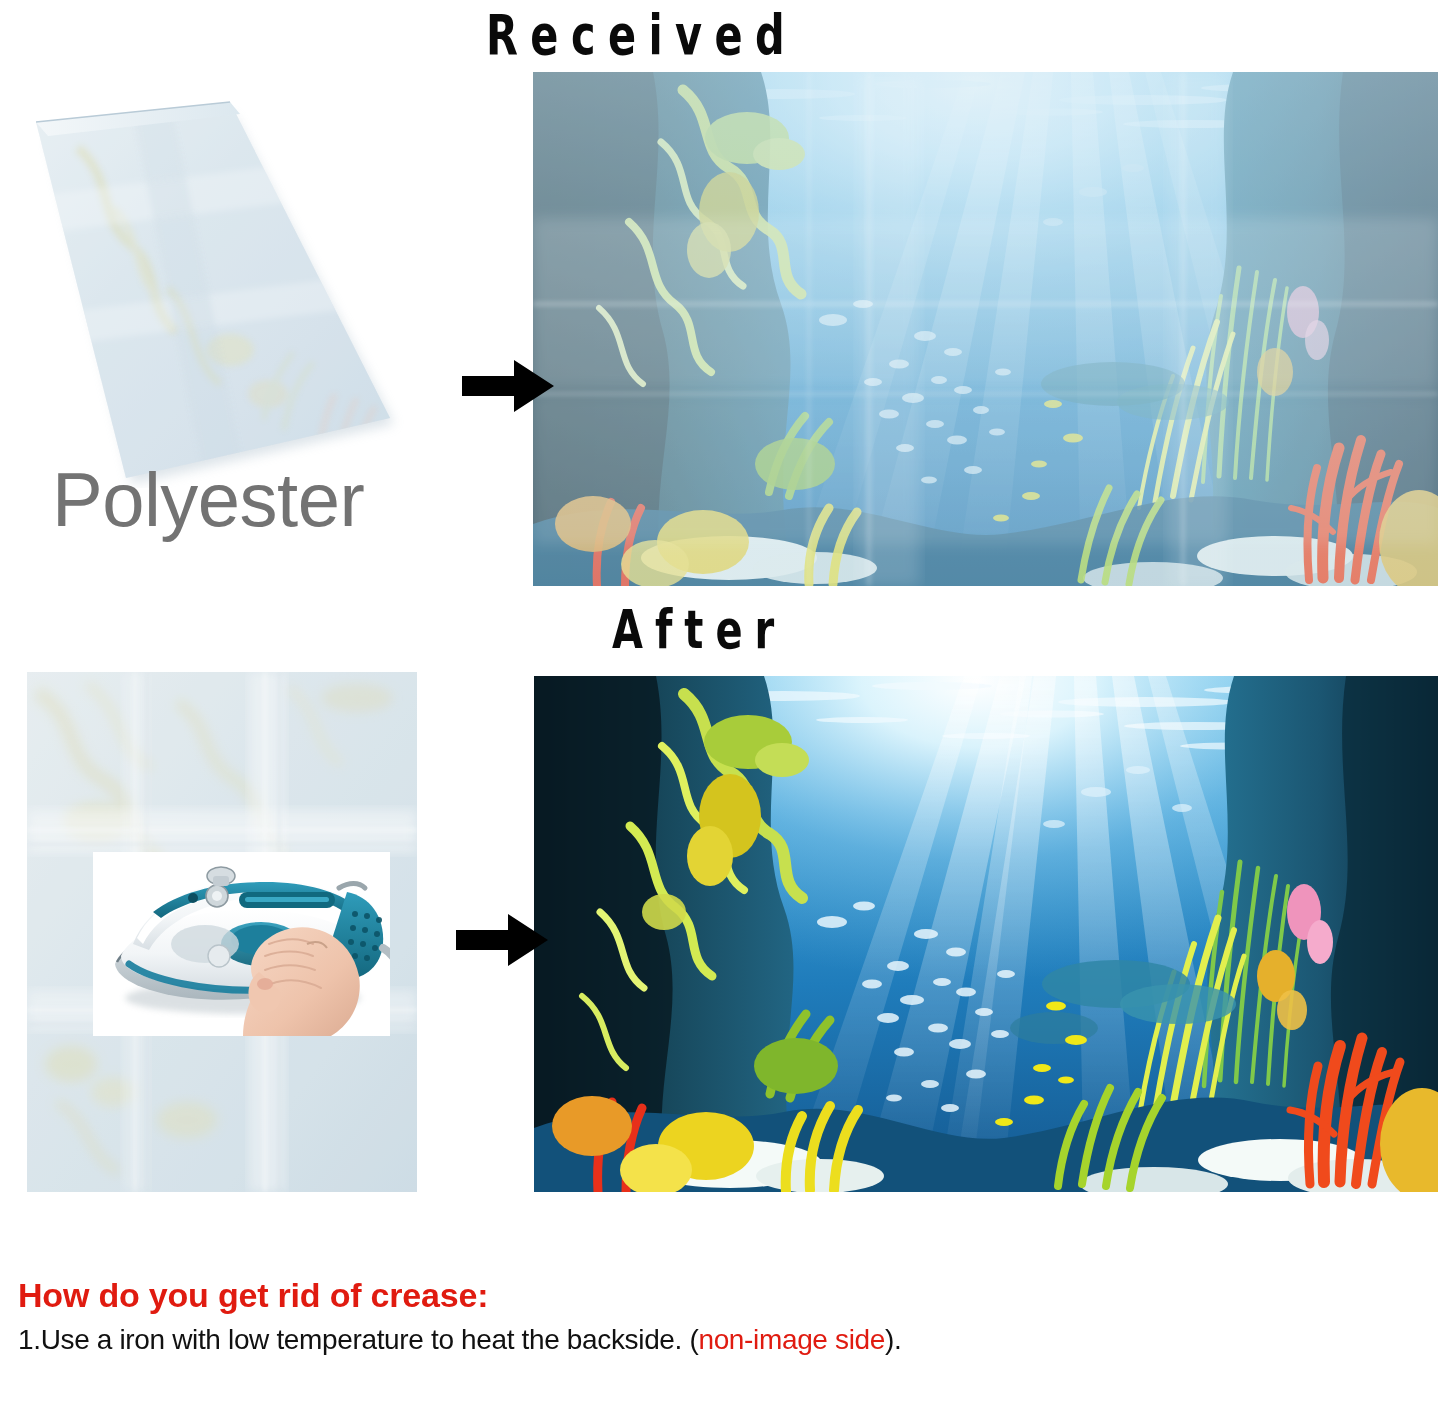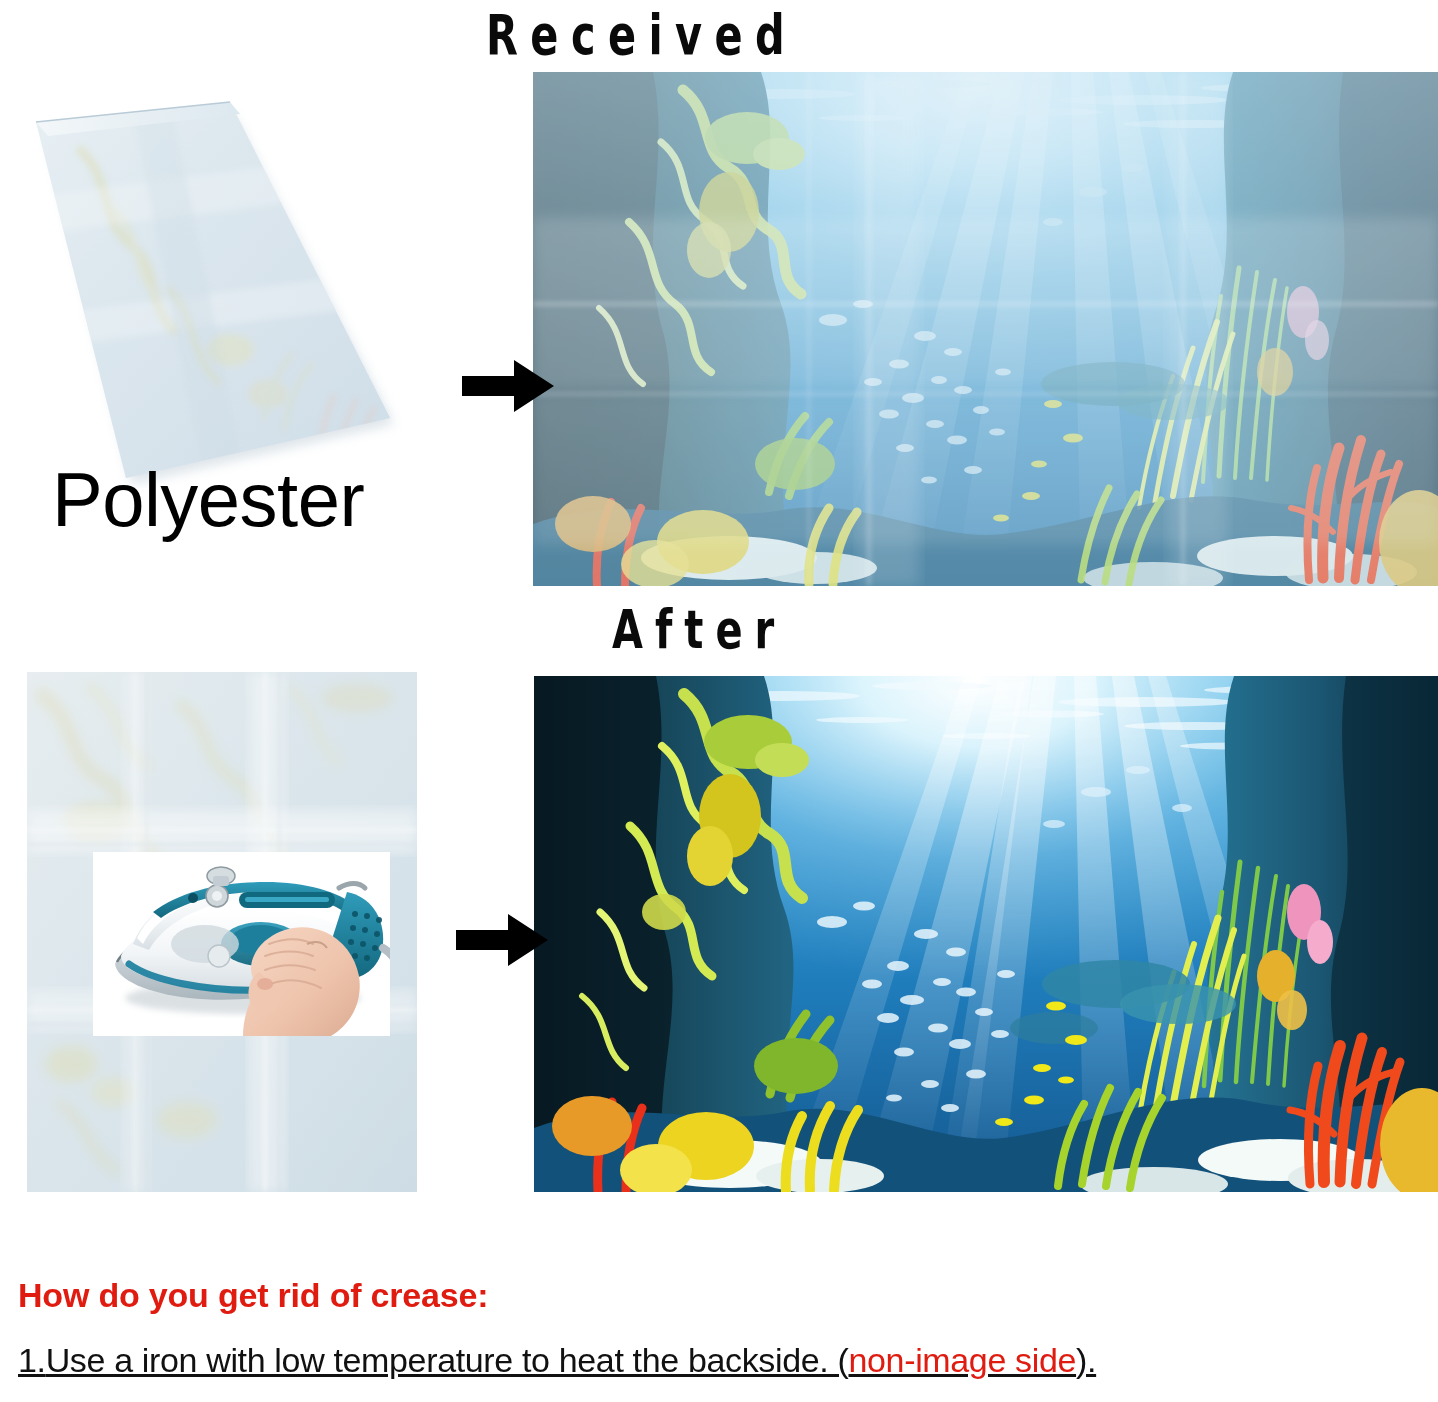--- a/index.html
+++ b/index.html
@@ -14,38 +14,38 @@
   #after-heading{left:612px;top:598px;font-size:54px;}
 
   
   .panel{position:absolute;overflow:hidden;}
   #received-image{left:533px;top:72px;width:905px;height:514px;}
   #after-image{left:534px;top:676px;width:904px;height:516px;}
   #folded-sample{left:18px;top:88px;width:400px;height:400px;}
   #backside-sample{left:27px;top:672px;width:390px;height:520px;}
 
   
-  #polyester-label{position:absolute;left:52px;top:462px;font-size:76px;color:#000000;
+  #polyester-label{position:absolute;left:52px;top:462px;font-size:76px;color:#737373;
                    font-family:"Liberation Sans",sans-serif;letter-spacing:-0.5px;line-height:1;}
 
   
   .arrow{position:absolute;}
   #arrow-received{left:462px;top:358px;width:92px;height:56px;}
   #arrow-after{left:456px;top:912px;width:92px;height:56px;}
 
   
   #iron-overlay{position:absolute;left:93px;top:852px;width:297px;height:184px;
                 background:#fff;overflow:hidden;}
 
   
   #care-block{position:absolute;left:18px;top:1276px;width:1410px;}
   #care-title{color:#e01b10;font-size:34px;font-weight:bold;line-height:1.12;
               font-family:"Liberation Sans",sans-serif;letter-spacing:-.2px;}
-  .care-line{color:#111;font-size:34px;line-height:1.30;margin-top:24px;white-space:nowrap;
-             font-family:"Liberation Sans",sans-serif;letter-spacing:-.35px;text-decoration:underline;}
+  .care-line{color:#111;font-size:28px;line-height:1.30;margin-top:8px;white-space:nowrap;
+             font-family:"Liberation Sans",sans-serif;letter-spacing:-.35px;}
   .hl{color:#e01b10;}
   svg{display:block;}
 </style>
 </head>
 <body>
 
 <div class="banner" id="received-heading">Received</div>
 
 <div class="panel" id="received-image">
   <svg viewBox="0 0 905 514" width="905" height="514" preserveAspectRatio="none">

